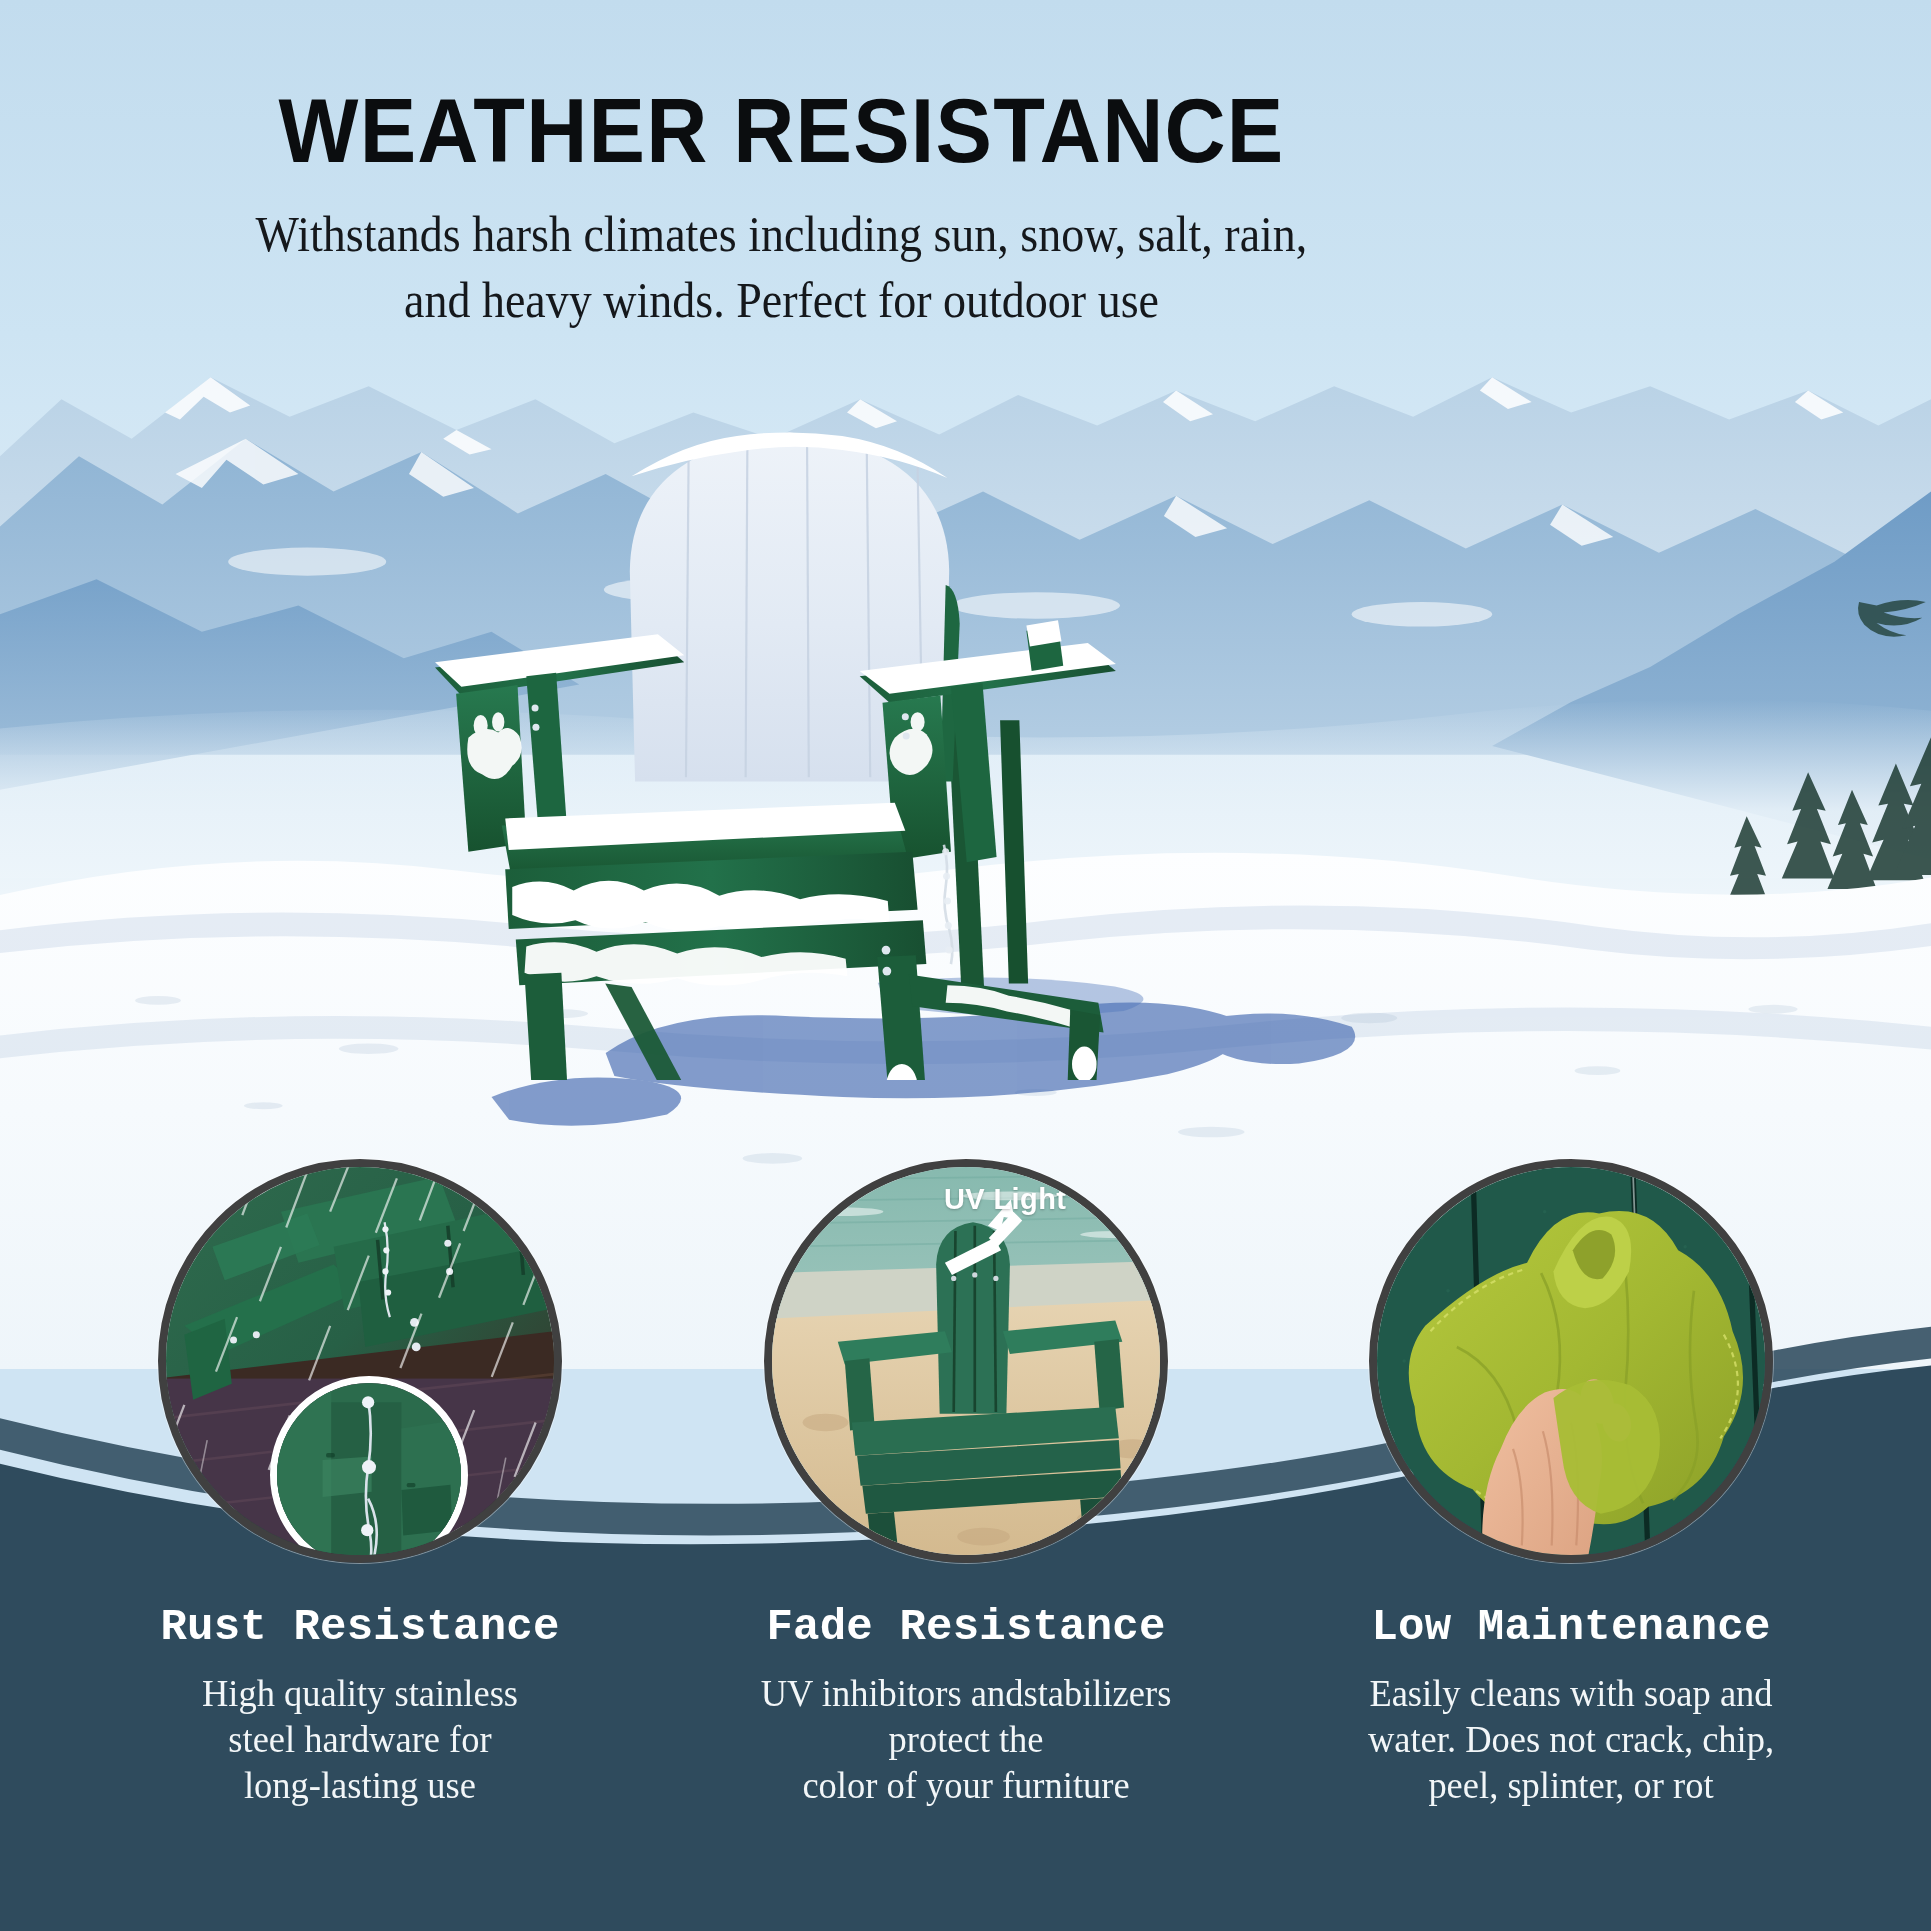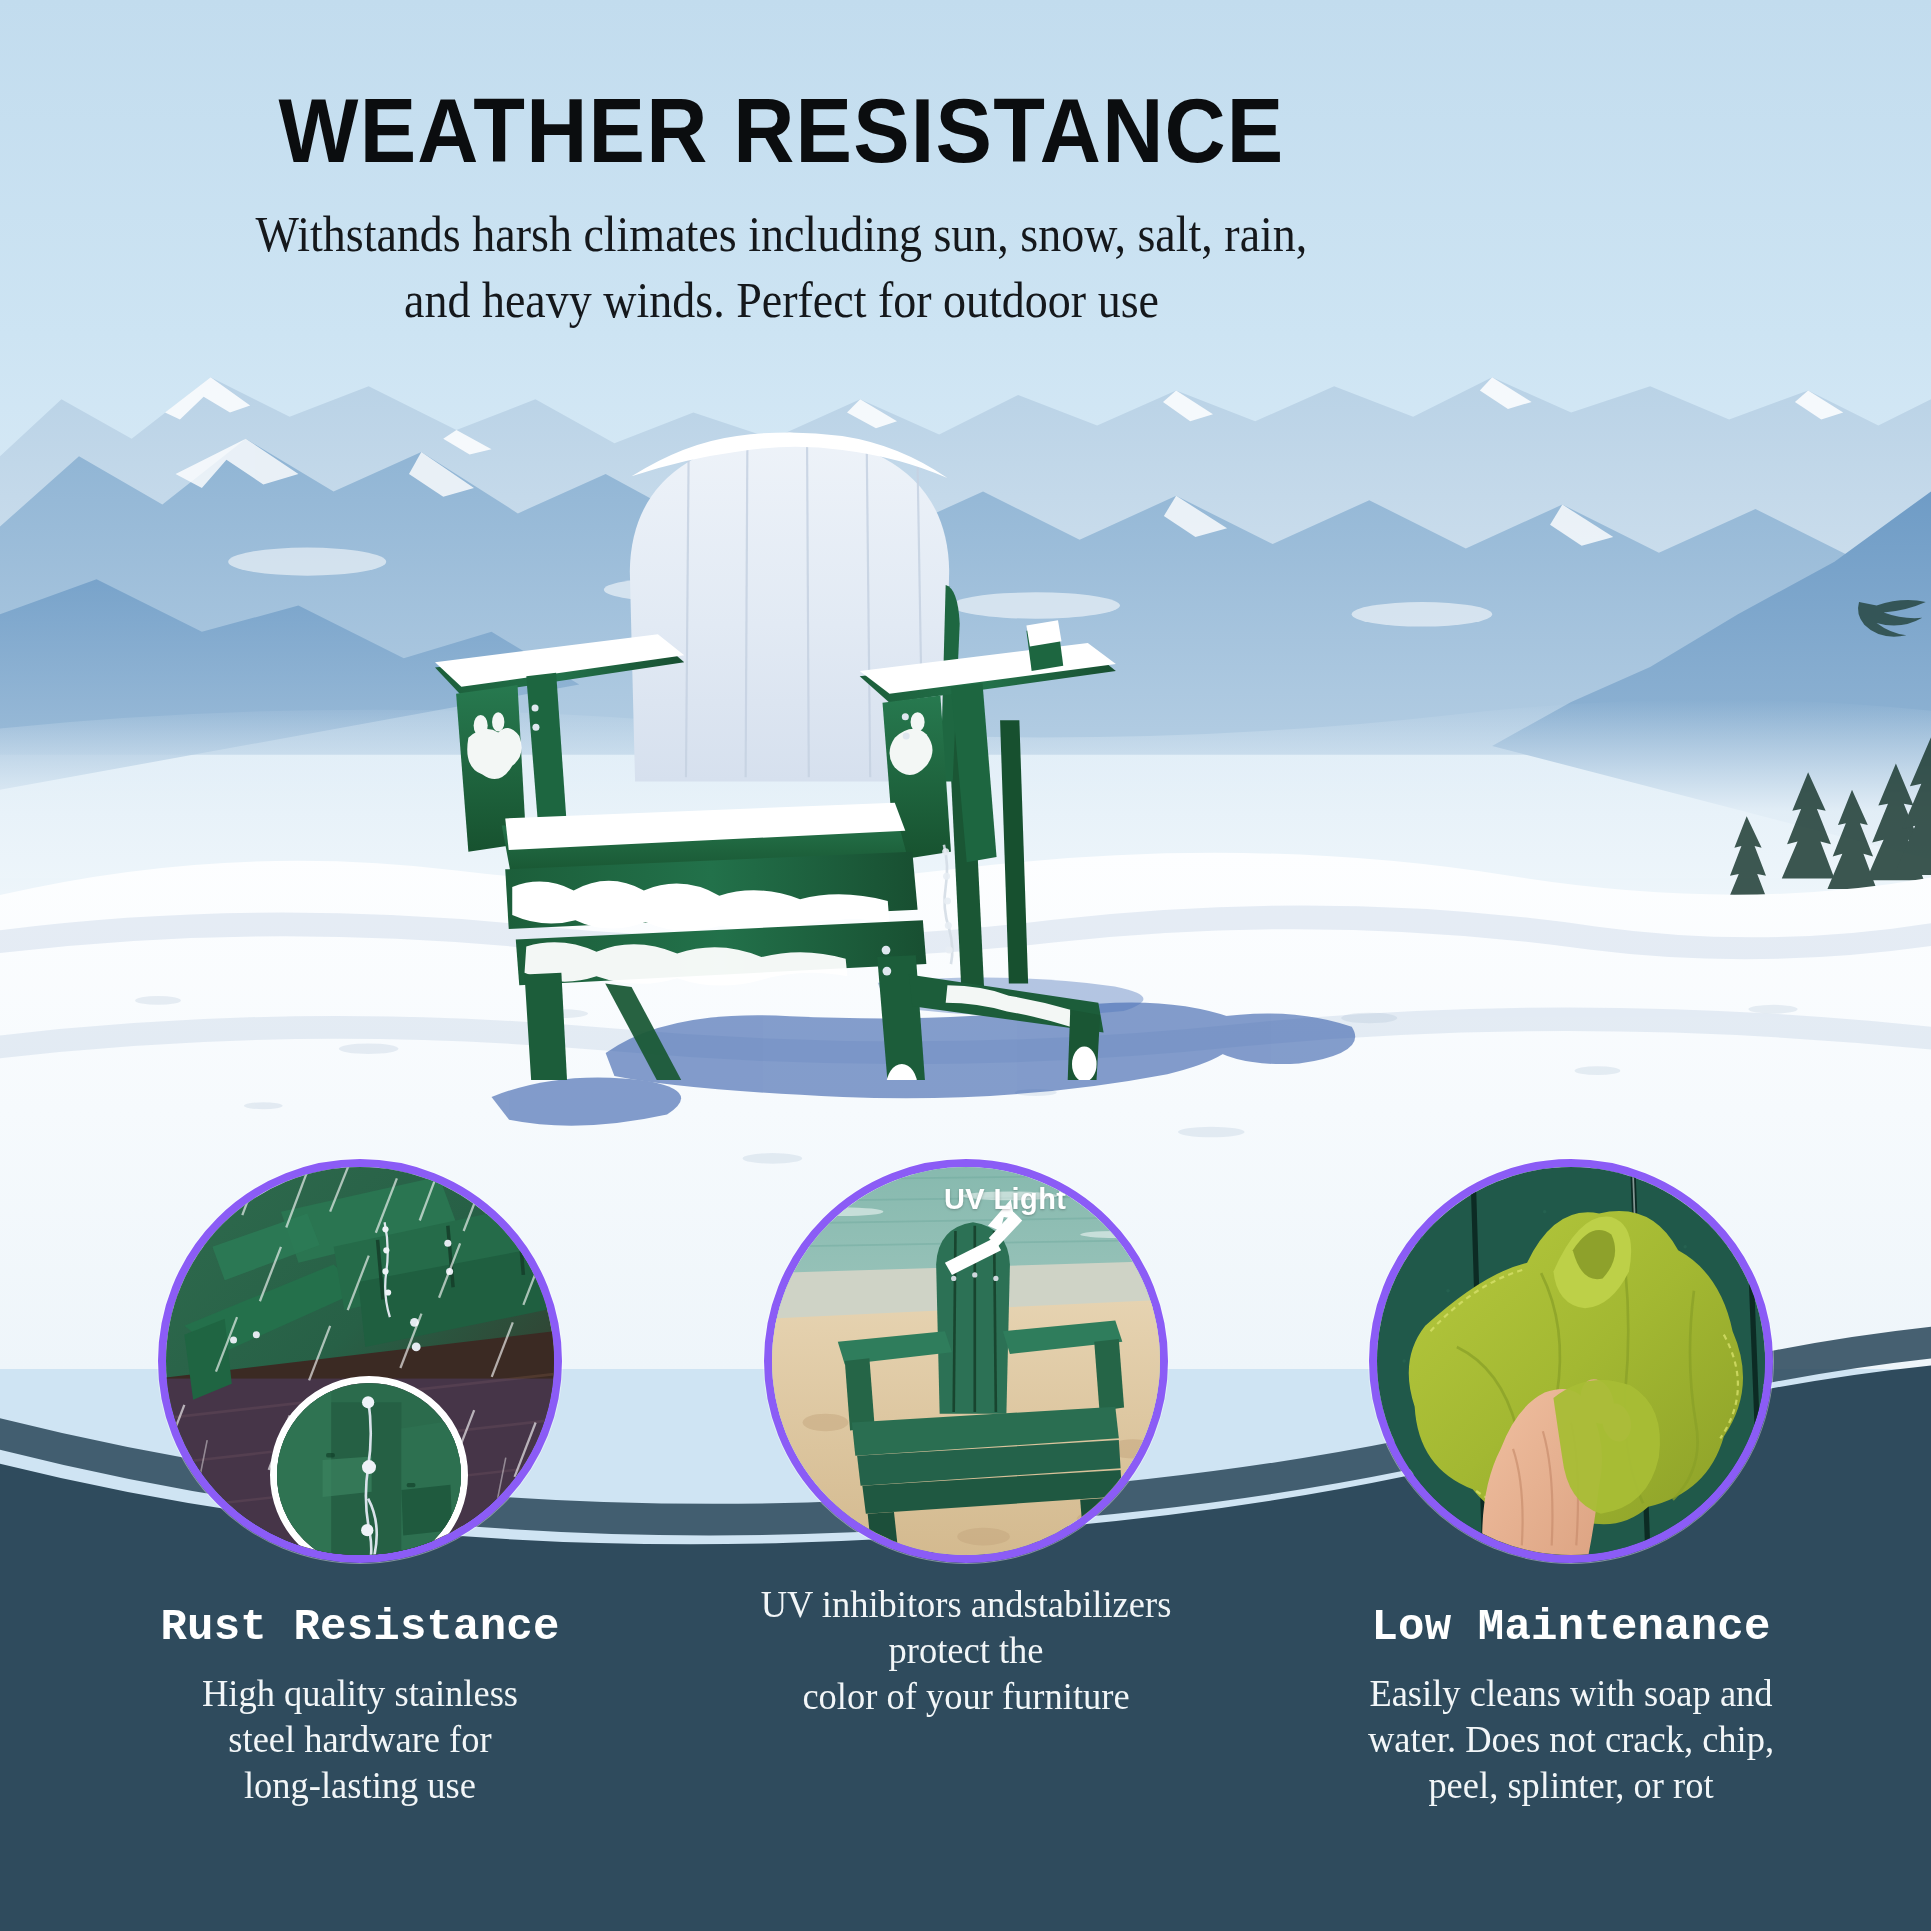--- a/index.html
+++ b/index.html
@@ -79,21 +79,21 @@
   .feature.f1 { left: 79px; }
   .feature.f2 { left: 685px; }
   .feature.f3 { left: 1290px; }
 
   .circle {
     position: relative;
     width: 404px; height: 404px;
     margin: 0 auto;
     border-radius: 50%;
     overflow: hidden;
-    border: 8px solid #8b5cf6;
+    border: 8px solid #404040;
     box-shadow: 0 0 0 0.9px rgba(255,255,255,.4);
   }
   .circle svg { position: absolute; top: -8px; left: -8px; width: 404px; height: 404px; }
 
   .inset-circle {
     position: absolute;
     left: 104px; bottom: -19.3px;
     width: 198px; height: 198px;
     border-radius: 50%;
     overflow: hidden;
@@ -600,20 +600,21 @@
             <g fill="#ffffff">
               <path d="M278,128 l-60,36 l12,16 l58,-36 Z" opacity=".0"></path>
               <path d="M206,118 l56,-28 l8,14 l-56,28 Z"></path>
               <path d="M255,76 l26,-30 l4,22 l-12,-2 l-4,16 Z"></path>
               <path d="M256,90 l28,-30 l10,10 l-28,30 Z"></path>
             </g>
           </g>
         </svg>
         <div class="uv-label">UV Light</div>
       </div>
+      <div class="feature-title">Fade Resistance</div>
       <div class="feature-desc">
         <div>UV inhibitors andstabilizers</div>
         <div>protect the</div>
         <div>color of your furniture</div>
       </div>
     </div>
 
     <div class="feature f3">
       <div class="circle">
         <svg viewBox="0 0 460 460">

